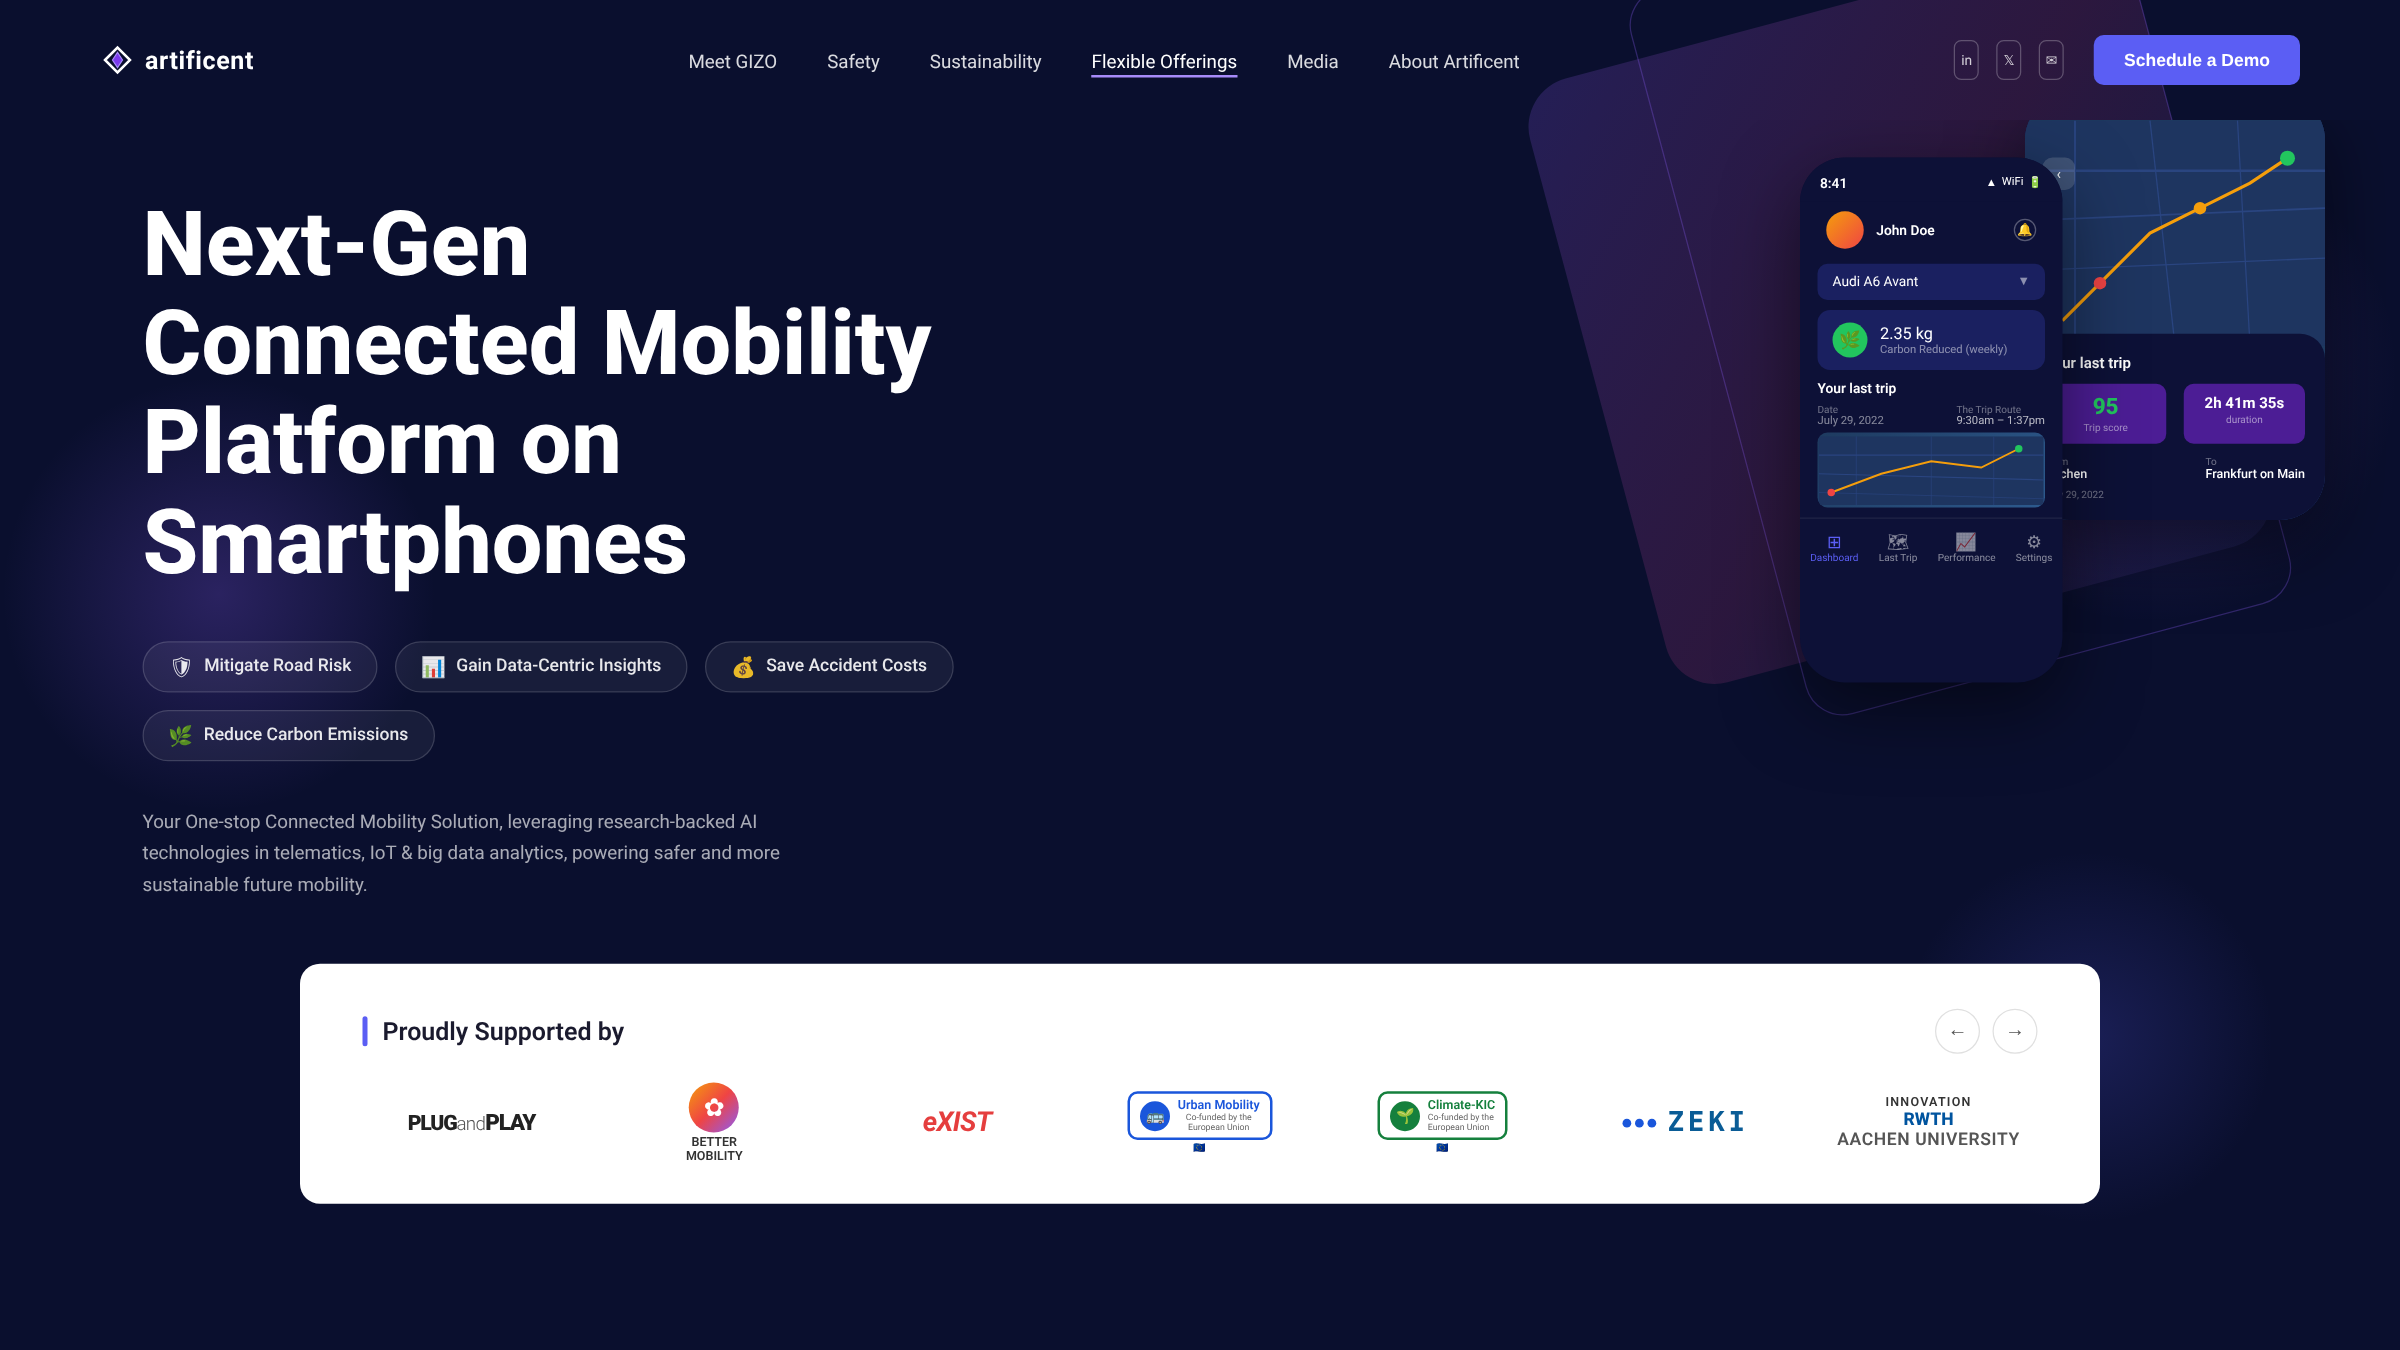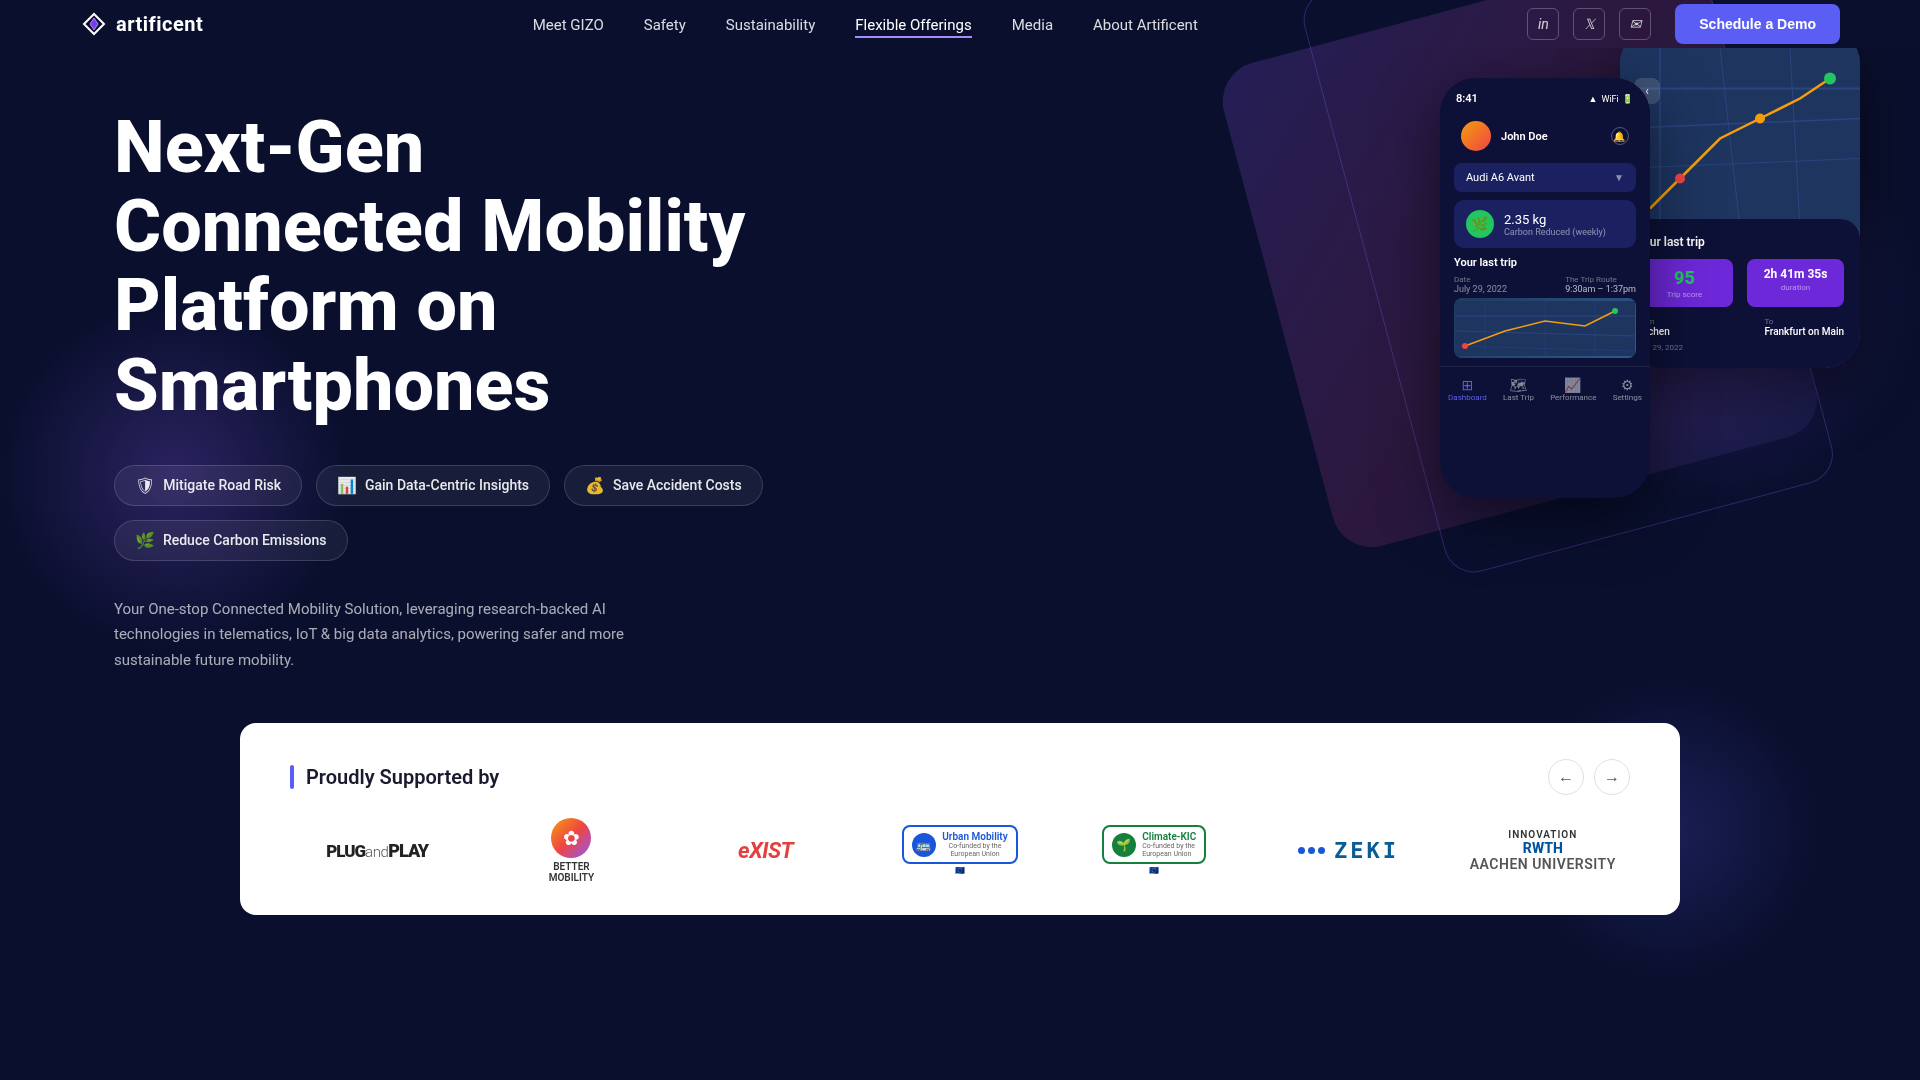--- a/index.html
+++ b/index.html
@@ -10,21 +10,21 @@
       width: 1920px;
       min-height: 1080px;
       overflow-x: hidden;
     }
 
     
     nav {
       display: flex;
       align-items: center;
       justify-content: space-between;
-      padding: 4px 80px;
+      padding: 28px 80px;
       position: relative;
       z-index: 10;
       gap: 37px;
     }
     .nav-logo {
       display: flex;
       align-items: center;
       gap: 8px;
       font-size: 20px;
       font-weight: 700;
@@ -48,28 +48,27 @@
     .nav-right {
       display: flex;
       align-items: center;
       gap: 24px;
     }
     .nav-social-icons {
       display: flex;
       gap: 14px;
     }
     .social-icon {
-      width: 32px; height: 32px;
+      width: 20px; height: 32px;
       border: 1px solid rgba(255,255,255,0.25);
       border-radius: 6px;
       display: flex; align-items: center; justify-content: center;
-      font-size: 14px;
+      font-size: 11px;
       color: rgba(255,255,255,0.8);
       cursor: pointer;
-      font-style: italic;
     }
     .btn-demo {
       background: #5b5ef4;
       color: #fff;
       border: none;
       padding: 12px 24px;
       border-radius: 8px;
       font-size: 14px;
       font-weight: 600;
       cursor: pointer;
@@ -286,21 +285,21 @@
     .map-last-trip-panel {
       position: absolute;
       bottom: 0; left: 0; right: 0;
       background: #0d1137;
       border-radius: 20px 20px 0 0;
       padding: 16px 16px;
     }
     .panel-title { font-size: 12px; color: #fff; font-weight: 600; margin-bottom: 10px; }
     .score-row { display: flex; gap: 14px; }
     .score-card {
-      background: #6d28d9;
+      background: #4c1d95;
       border-radius: 8px;
       padding: 8px 12px;
       flex: 1;
       text-align: center;
     }
     .score-value { font-size: 18px; font-weight: 800; color: #22c55e; }
     .score-label { font-size: 8px; color: rgba(255,255,255,0.5); margin-top: 2px; }
     .time-value { font-size: 12px; font-weight: 700; color: #fff; }
     .from-to { display: flex; justify-content: space-between; margin-top: 10px; }
     .ft-label { font-size: 8px; color: rgba(255,255,255,0.4); }

